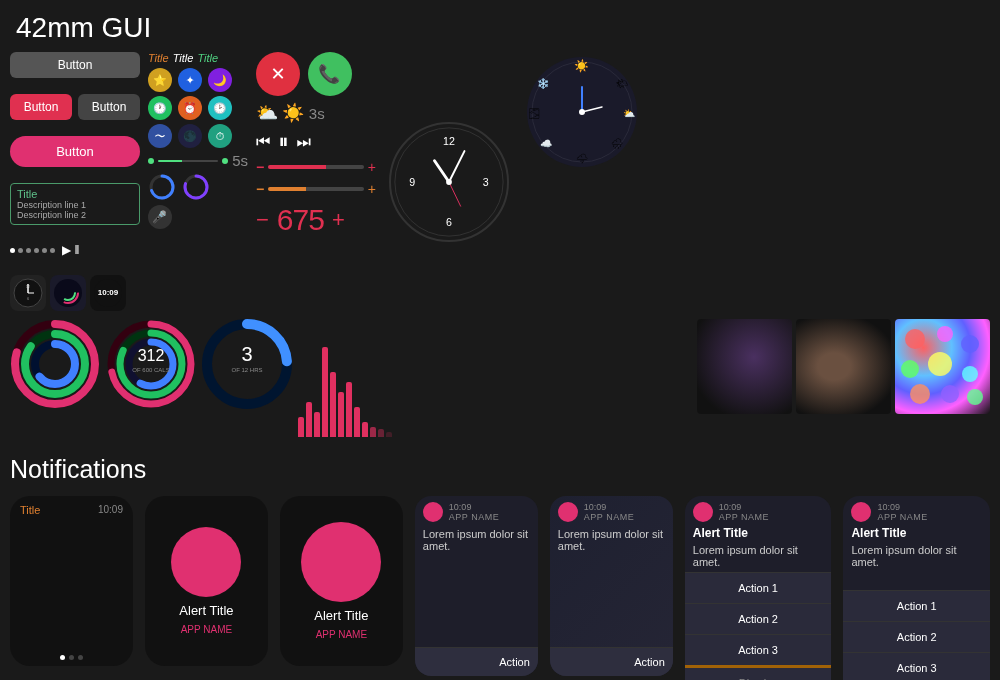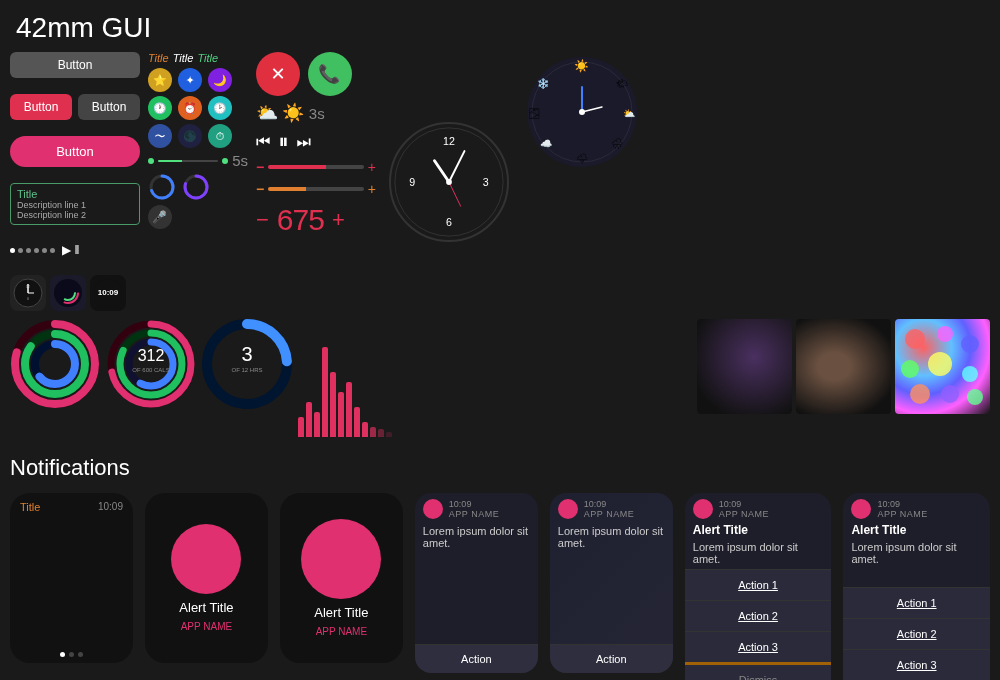--- a/index.html
+++ b/index.html
@@ -298,21 +298,21 @@
     .blur-box-3 {
       background: radial-gradient(circle at 30% 30%, #ff6060 0%, #60c0ff 30%, #6060ff 50%, #ff60ff 70%, #111 100%);
       image-rendering: pixelated;
     }
 
     
     .notifications-section {
       padding: 16px 10px 8px;
     }
     .notifications-title {
-      font-size: 22px;
+      font-size: 25px;
       font-weight: 300;
       margin-bottom: 12px;
       color: #fff;
     }
     .notifications-row {
       display: flex;
       gap: 12px;
       flex-wrap: nowrap;
       align-items: flex-start;
     }
@@ -408,21 +408,21 @@
       flex: 1;
     }
     .notif-action-btn {
       background: #2e2e3e;
       border: none;
       color: #fff;
       font-size: 11px;
       padding: 8px;
       cursor: pointer;
       width: 100%;
-      text-align: center;
+      text-align: right;
       border-top: 1px solid #333;
     }
 
     
     .notif-card-wide {
       width: 155px;
       min-height: 200px;
       background: #1e1e2a;
       border-radius: 16px;
       overflow: hidden;
@@ -444,21 +444,20 @@
     }
     .notif-action-item {
       background: #2a2a3a;
       border: none;
       color: #fff;
       font-size: 11px;
       padding: 9px 8px;
       cursor: pointer;
       text-align: center;
       border-top: 1px solid #333;
-      text-decoration: underline;
     }
     .notif-dismiss {
       background: #2a2a3a;
       border: none;
       color: #888;
       font-size: 11px;
       padding: 9px 8px;
       cursor: pointer;
       text-align: center;
       border-top: 3px solid #a16207;

